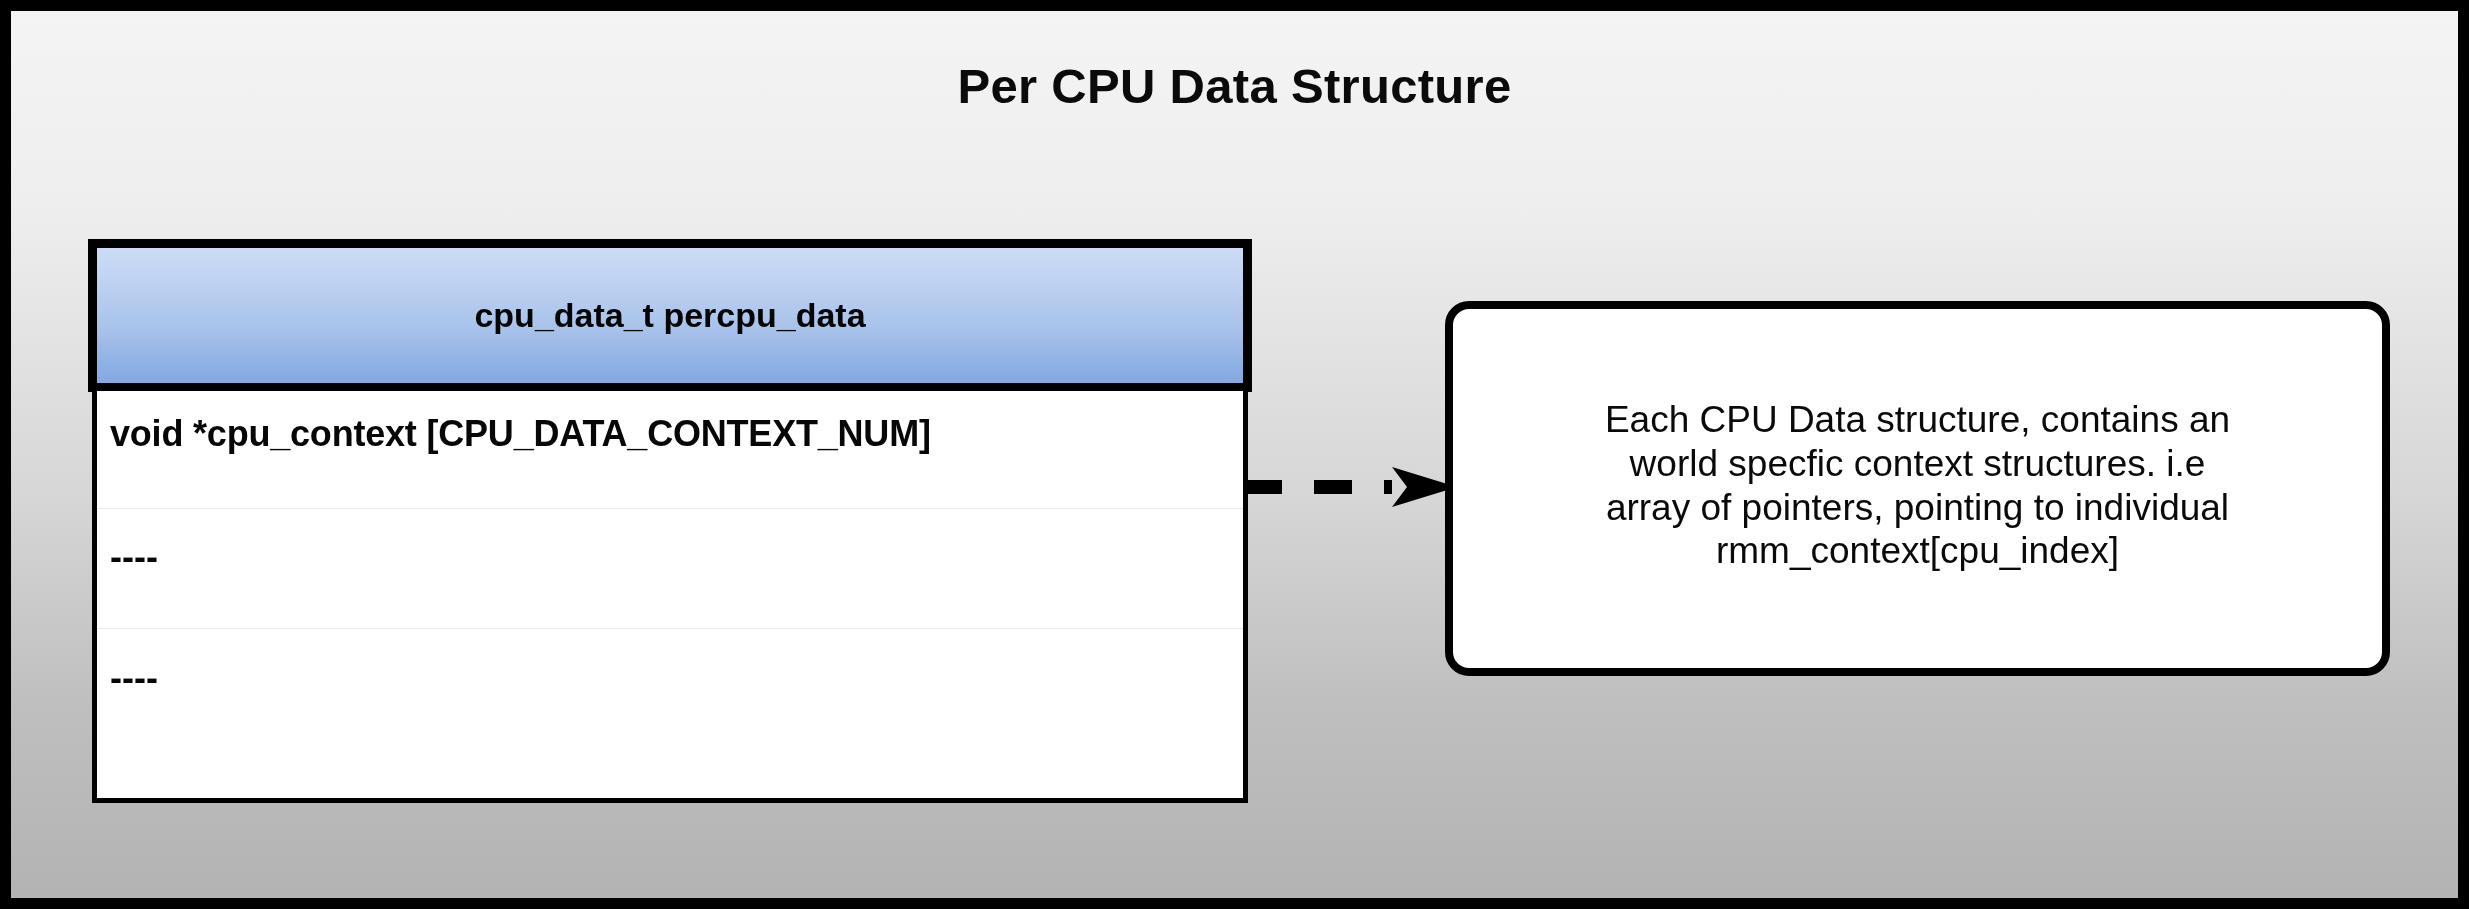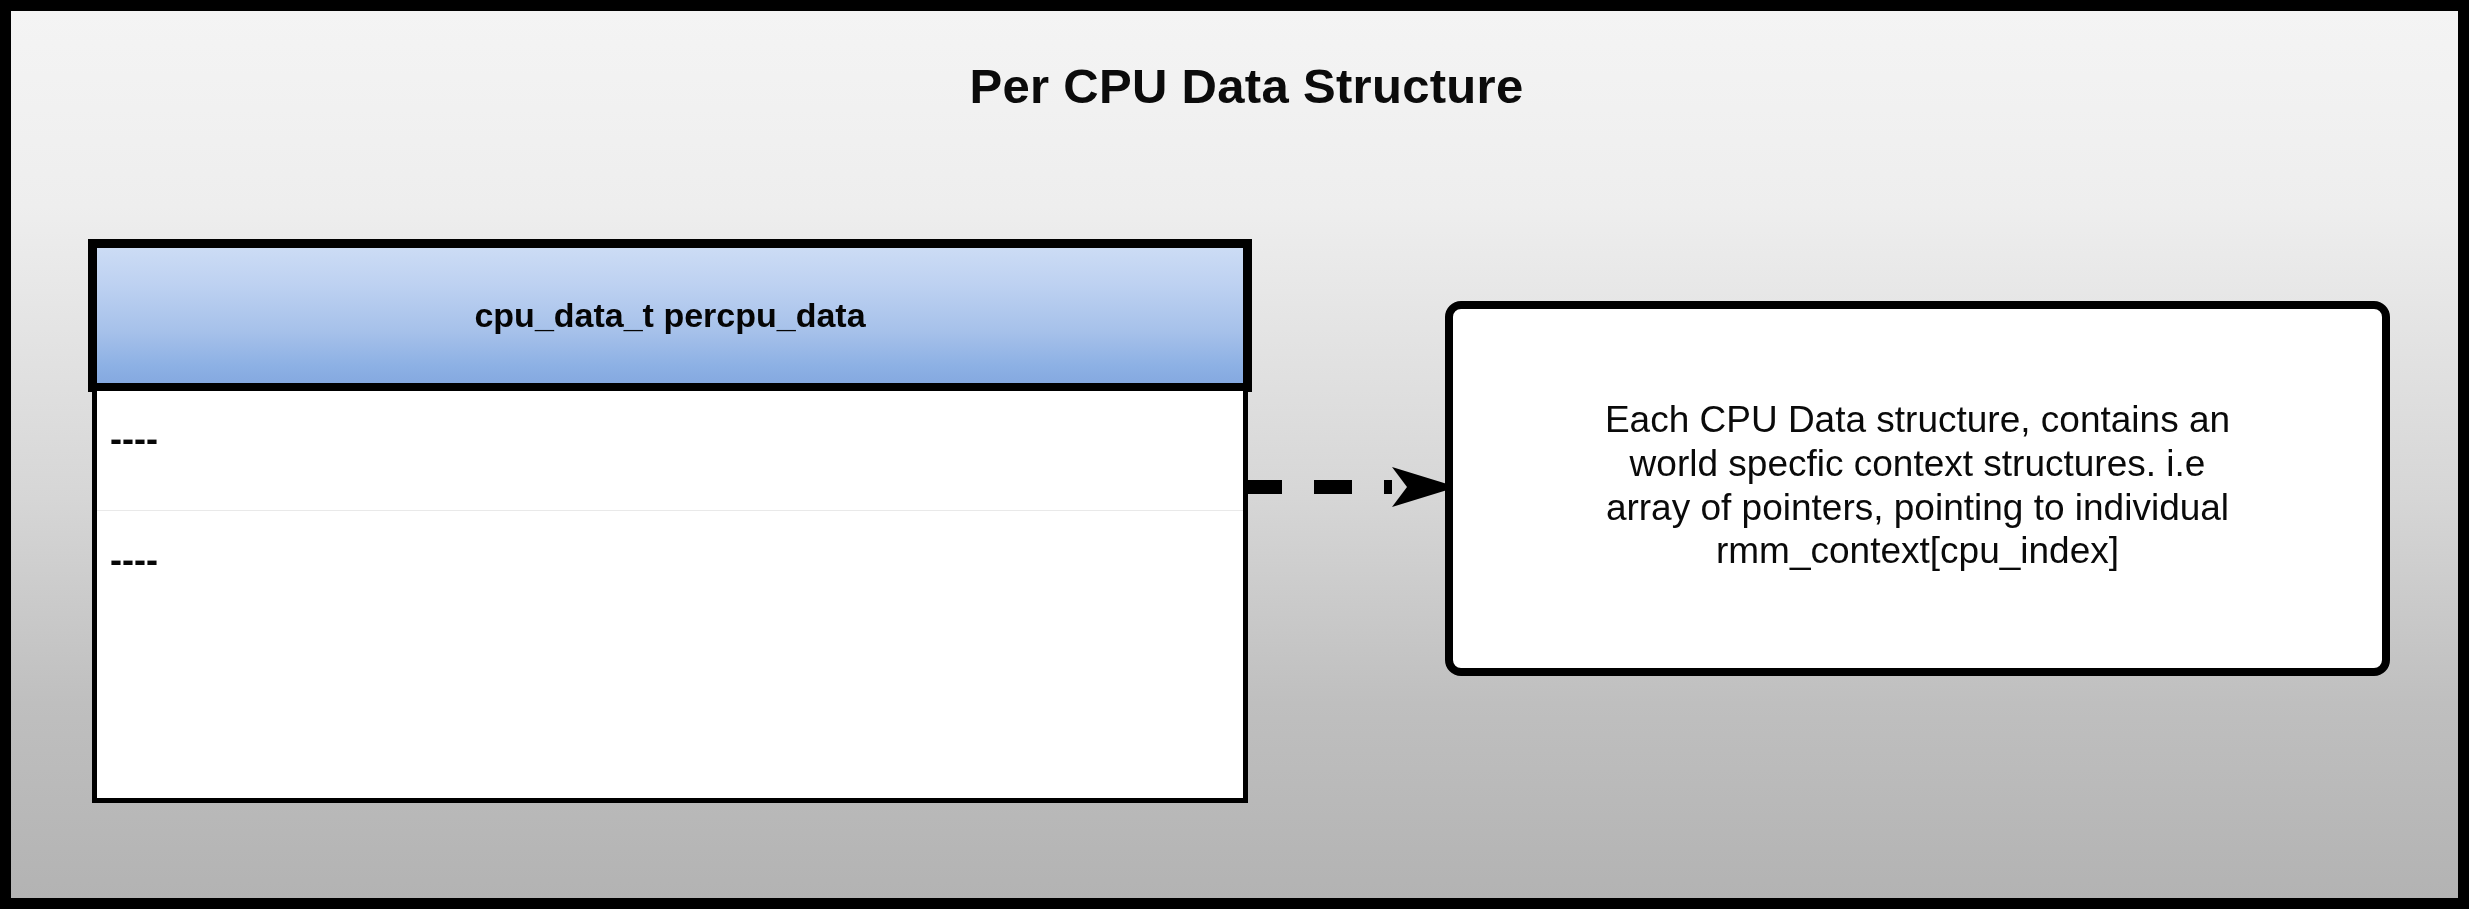--- a/index.html
+++ b/index.html
@@ -19,21 +19,21 @@
   #canvas {
     position:absolute;
     left:11px; top:11px;
     width:2447px; height:887px;
     background:linear-gradient(180deg,#f4f4f4 0%,#eeeeee 22%,#d6d6d6 55%,#bfbfbf 78%,#b3b3b3 100%);
   }
 
   
   #title {
     position:absolute;
-    left:12px; top:47px;
+    left:0; top:47px;
     width:2447px;
     text-align:center;
     font-size:49px;
     font-weight:bold;
     font-stretch:condensed;
     color:#0b0b0b;
     letter-spacing:0.3px;
     white-space:nowrap;
   }
 
@@ -104,21 +104,21 @@
   }
 
   
   #callout {
     position:absolute;
     left:1434px; top:290px;
     width:945px;
     height:375px;
     background:#fff;
     border:8px solid #000;
-    border-radius:16px;
+    border-radius:24px;
     display:flex;
     flex-direction:column;
     align-items:center;
     justify-content:center;
     padding:4px 22px 10px 22px;
   }
   .callout-line {
     font-size:37px;
     font-stretch:condensed;
     color:#0a0a0a;
@@ -135,20 +135,23 @@
 
     <div id="title">Per CPU Data Structure</div>
 
     <div id="struct-table">
 
       <div id="struct-header">
         <div class="hdr-line">cpu_data_t percpu_data</div>
       </div>
 
       <div id="struct-body">
+        <div class="struct-row" id="row-0">
+          <span class="row-text">void *cpu_context [CPU_DATA_CONTEXT_NUM]</span>
+        </div>
         <div class="struct-row" id="row-1">
           <span class="row-text">----</span>
         </div>
         <div class="struct-row" id="row-2">
           <span class="row-text">----</span>
         </div>
       </div>
 
     </div>
 

